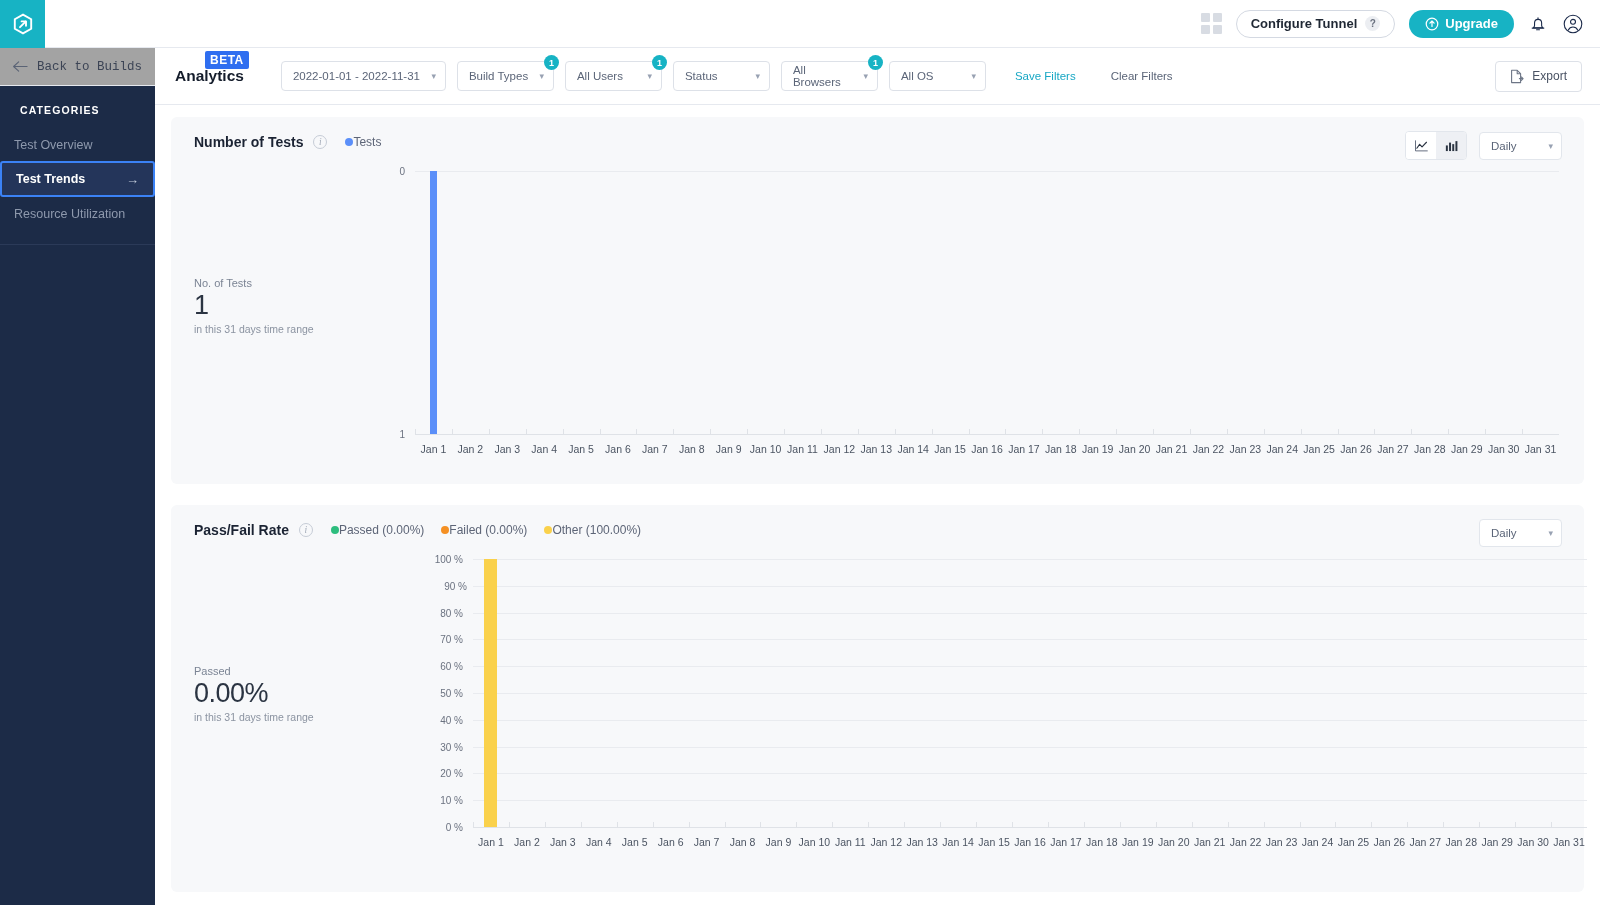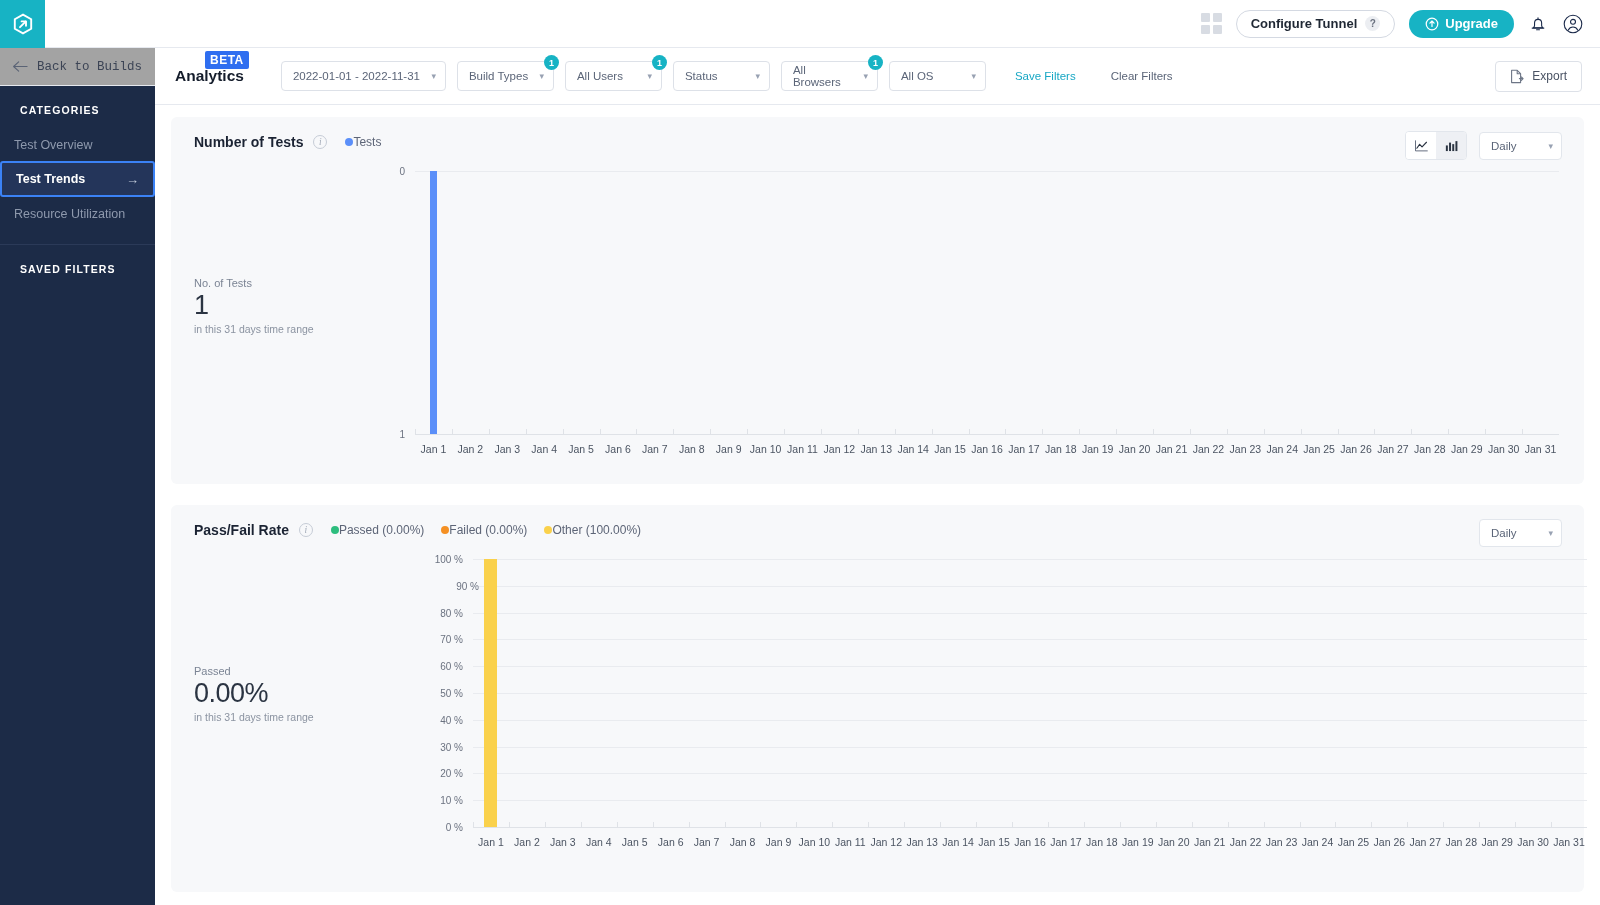--- a/index.html
+++ b/index.html
@@ -243,21 +243,20 @@
       <span>Test Trends</span>
       <span class="sb-arrow">→</span>
     </div>
 
     <div class="sb-item">
       <span>Resource Utilization</span>
     </div>
 
     <div class="sb-divider"></div>
 
-    <div class="sb-section">SAVED FILTERS</div>
   </div>
 
   <div class="filterbar">
     <div class="page-title">
       <span>Analytics</span>
       <span class="beta-badge">BETA</span>
     </div>
 
     <div class="filters">
       <div class="filter-pill date">
@@ -447,21 +446,21 @@
       <div class="stat" style="left:23px; top:160px;">
         <div class="stat-label">Passed</div>
         <div class="stat-value">0.00%</div>
         <div class="stat-sub">in this 31 days time range</div>
       </div>
 
       <div class="plot" id="plot2" style="left:228px; top:48px; width:1160px; height:300px;margin-left:28px;">
           <div class="gridline" style="left: 46px; top: 6px; width: 1114px;"></div>
           <div class="ylab" style="left: 0px; width: 36px; top: 6px;">100 %</div>
           <div class="gridline" style="left: 46px; top: 32.8px; width: 1114px;"></div>
-          <div class="ylab" style="left: 16px; width: 36px; top: 32.8px; text-align: right;">90 %</div>
+          <div class="ylab" style="left: 4px; width: 36px; top: 32.8px; text-align: right;">90 %</div>
           <div class="gridline" style="left: 46px; top: 59.6px; width: 1114px;"></div>
           <div class="ylab" style="left: 0px; width: 36px; top: 59.6px;">80 %</div>
           <div class="gridline" style="left: 46px; top: 86.4px; width: 1114px;"></div>
           <div class="ylab" style="left: 0px; width: 36px; top: 86.4px;">70 %</div>
           <div class="gridline" style="left: 46px; top: 113.2px; width: 1114px;"></div>
           <div class="ylab" style="left: 0px; width: 36px; top: 113.2px;">60 %</div>
           <div class="gridline" style="left: 46px; top: 140px; width: 1114px;"></div>
           <div class="ylab" style="left: 0px; width: 36px; top: 140px;">50 %</div>
           <div class="gridline" style="left: 46px; top: 166.8px; width: 1114px;"></div>
           <div class="ylab" style="left: 0px; width: 36px; top: 166.8px;">40 %</div>

